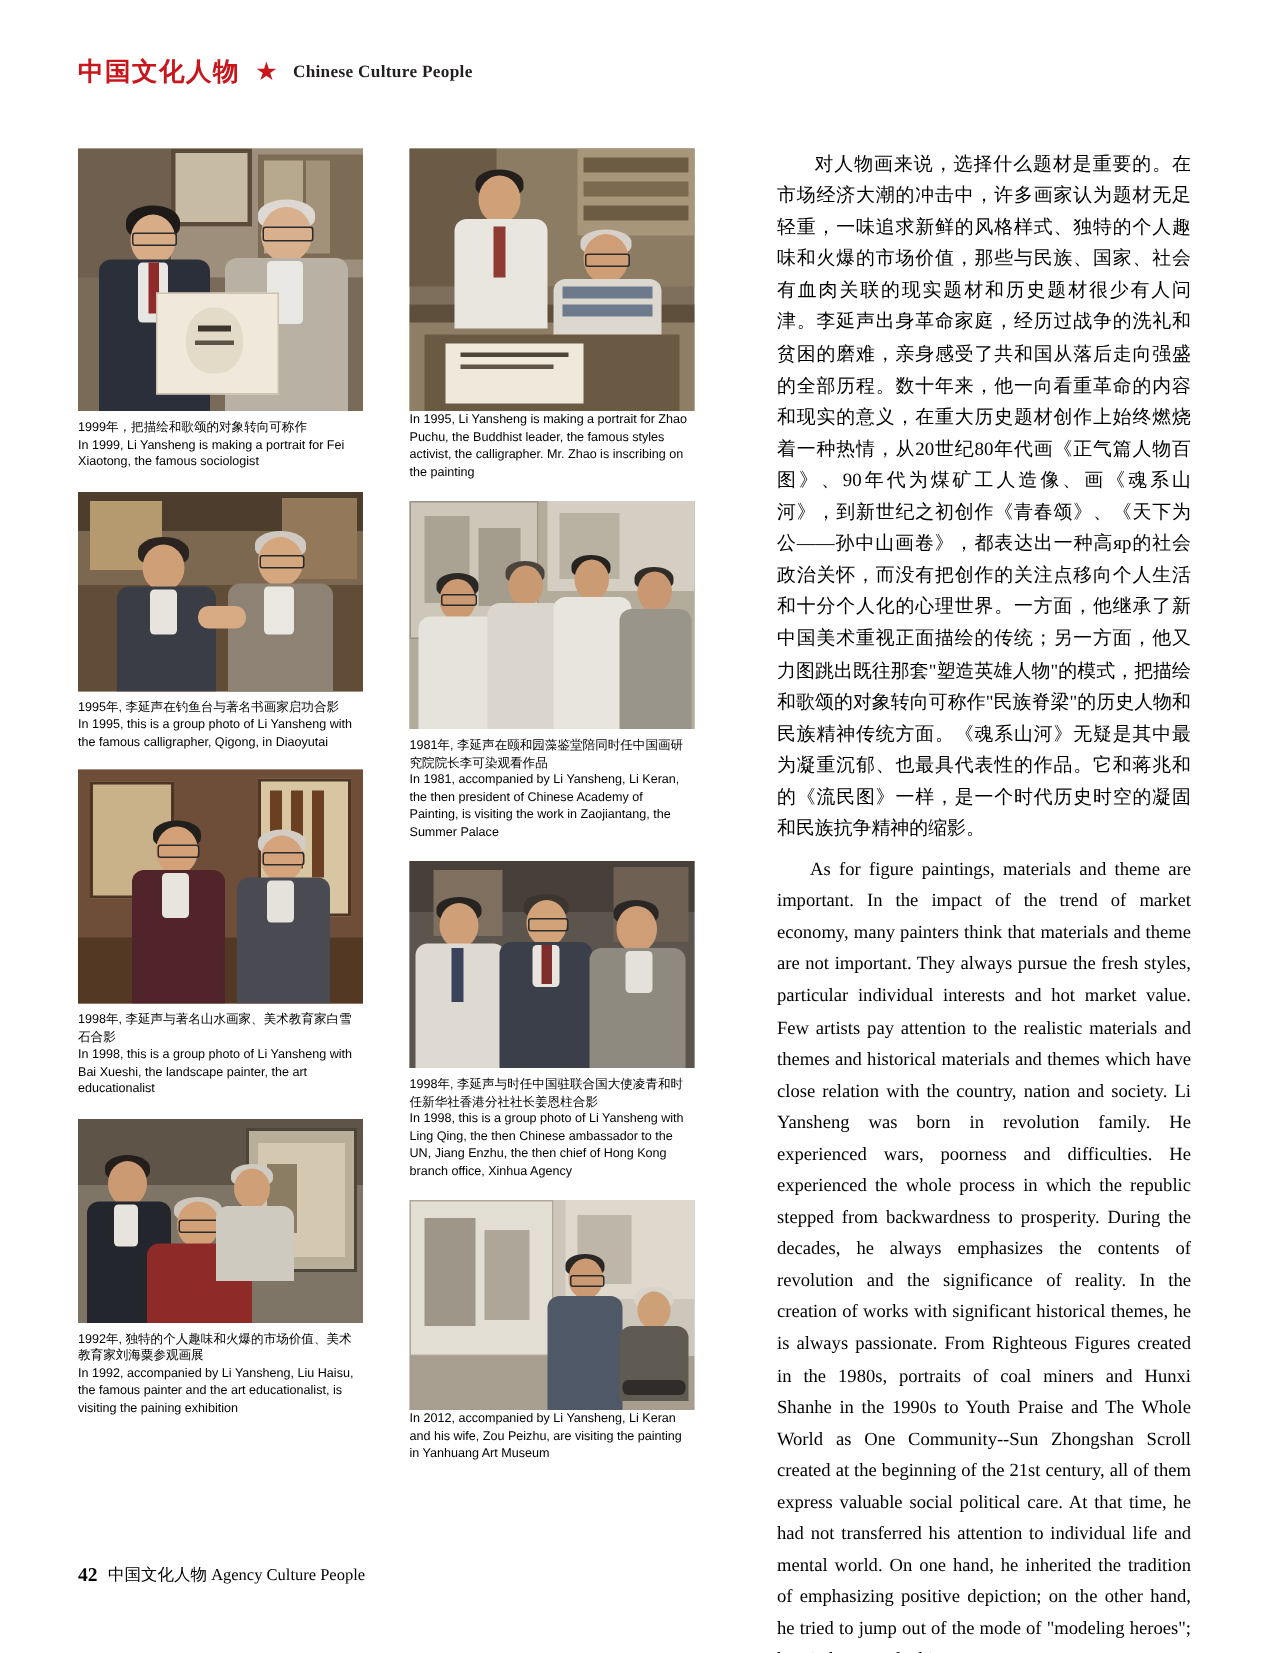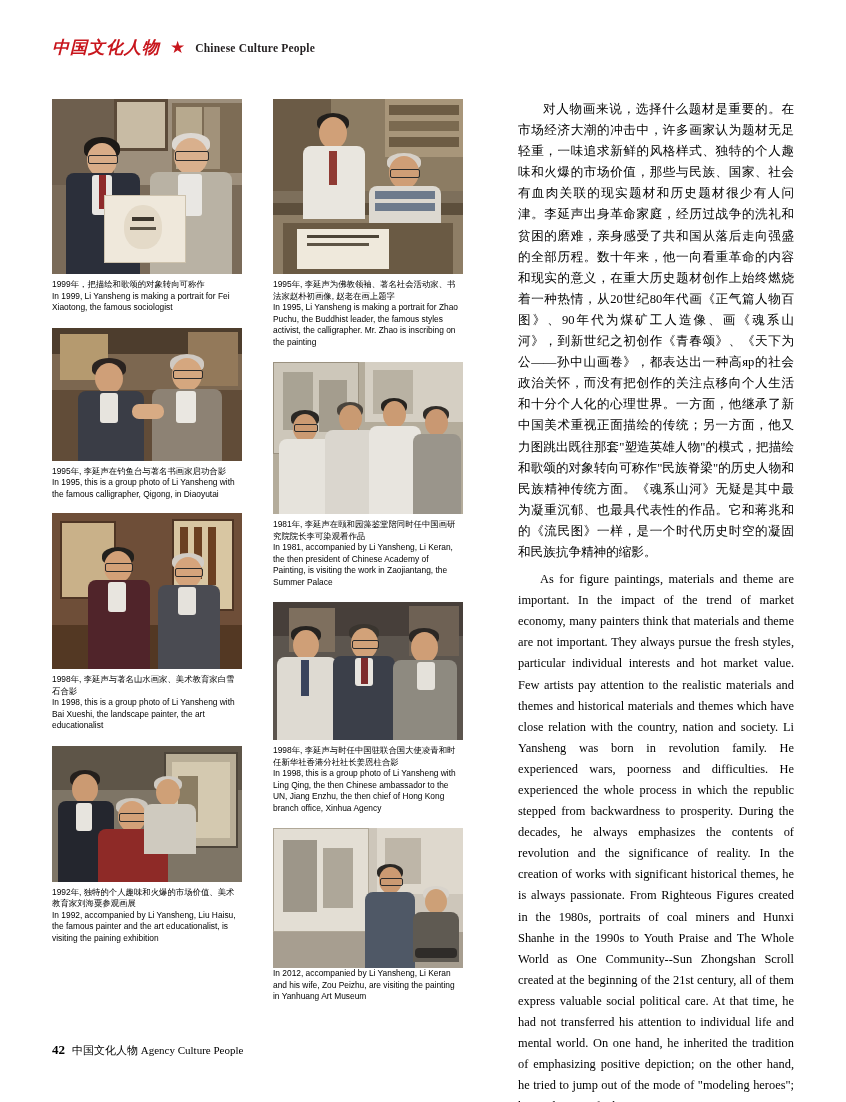--- a/index.html
+++ b/index.html
@@ -24,21 +24,20 @@
     display: flex;
     align-items: center;
     gap: 8px;
   }
   .logo-cn {
     font-family: "Liberation Serif", serif;
     font-weight: bold;
     font-size: 17px;
     color: #c8161d;
     letter-spacing: 1px;
-    font-style: italic;
   }
   .logo-star {
     color: #c8161d;
     font-size: 17px;
     line-height: 1;
     margin: 0 2px;
   }
   .logo-en {
     font-family: "Liberation Serif", serif;
     font-weight: bold;
@@ -105,21 +104,21 @@
     text-indent: 22px;
     color: #000;
   }
 
   
   .footer {
     position: absolute;
     left: 52px;
     bottom: 44px;
     display: flex;
-    align-items: center;
+    align-items: flex-start;
     gap: 7px;
   }
   .footer-num {
     font-family: "Liberation Serif", serif;
     font-weight: bold;
     font-size: 13px;
     color: #000;
   }
   .footer-txt {
     font-family: "Liberation Serif", serif;
@@ -313,21 +312,20 @@
           <div style="position:absolute;left:6px;top:38px;width:60px;height:8px;background:#6d7a8c;"></div>
           <div style="position:absolute;left:6px;top:50px;width:60px;height:8px;background:#6d7a8c;"></div>
         </div>
 
         <div style="position:absolute;left:10px;top:124px;width:170px;height:51px;background:#6a5a44;"></div>
         <div style="position:absolute;left:24px;top:130px;width:92px;height:40px;background:#efe9dc;"></div>
         <div style="position:absolute;left:34px;top:136px;width:72px;height:3px;background:#4c4437;"></div>
         <div style="position:absolute;left:34px;top:144px;width:62px;height:3px;background:#5d5445;"></div>
       </div>
     </div>
-    <div class="cap-cn">1995年, 李延声为佛教领袖、著名社会活动家、书法家赵朴初画像, 赵老在画上题字</div>
     <div class="cap-en">In 1995, Li Yansheng is making a portrait for Zhao Puchu, the Buddhist leader, the famous styles activist, the calligrapher. Mr. Zhao is inscribing on the painting</div>
   </div>
 
   <div class="photo-block" style="margin-top:14px;">
     <div class="photo" style="height:152px;background:#9a9384;">
       <div class="scene">
         <div class="wall" style="left:0;top:0;width:190px;height:152px;background:#b4ac9b;"></div>
         <div class="wall" style="left:0;top:0;width:86px;height:92px;background:#cdc7ba;border:1px solid #9a9180;box-sizing:border-box;"></div>
         <div style="position:absolute;left:10px;top:10px;width:30px;height:58px;background:#8d8574;opacity:.55;"></div>
         <div style="position:absolute;left:46px;top:18px;width:28px;height:52px;background:#7b7362;opacity:.5;"></div>

